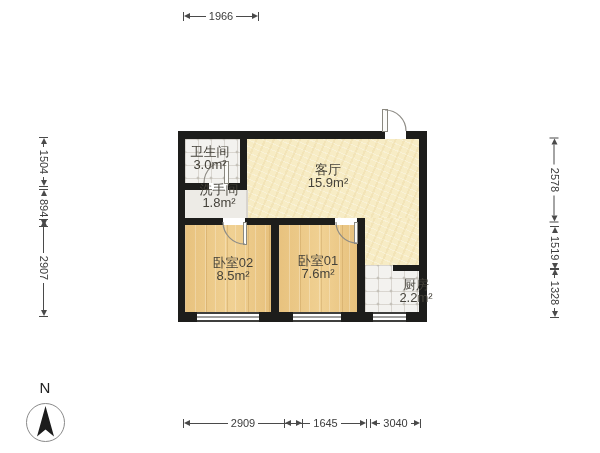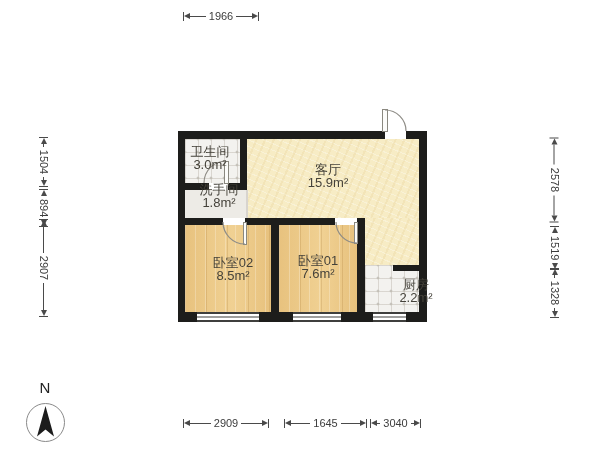--- a/index.html
+++ b/index.html
@@ -139,21 +139,21 @@
   <div class="dim" style="left:183px;top:10px;width:76px">
     <span class="tick"></span>
       <span class="ah-l"></span>
       <span class="ln"></span>
     <span class="val">1966</span>
     <span class="ln"></span>
       <span class="ah-r"></span>
       <span class="tick"></span>
   </div>
 
-  <div class="dim" style="left:183px;top:417px;width:86px">
+  <div class="dim" style="left:183px;top:417px;width:120px">
     <span class="tick"></span>
       <span class="ah-l"></span>
       <span class="ln"></span>
     <span class="val">2909</span>
     <span class="ln"></span>
       <span class="ah-r"></span>
       <span class="tick"></span>
   </div>
   <div class="dim" style="left:284px;top:417px;width:83px">
     <span class="tick"></span>

